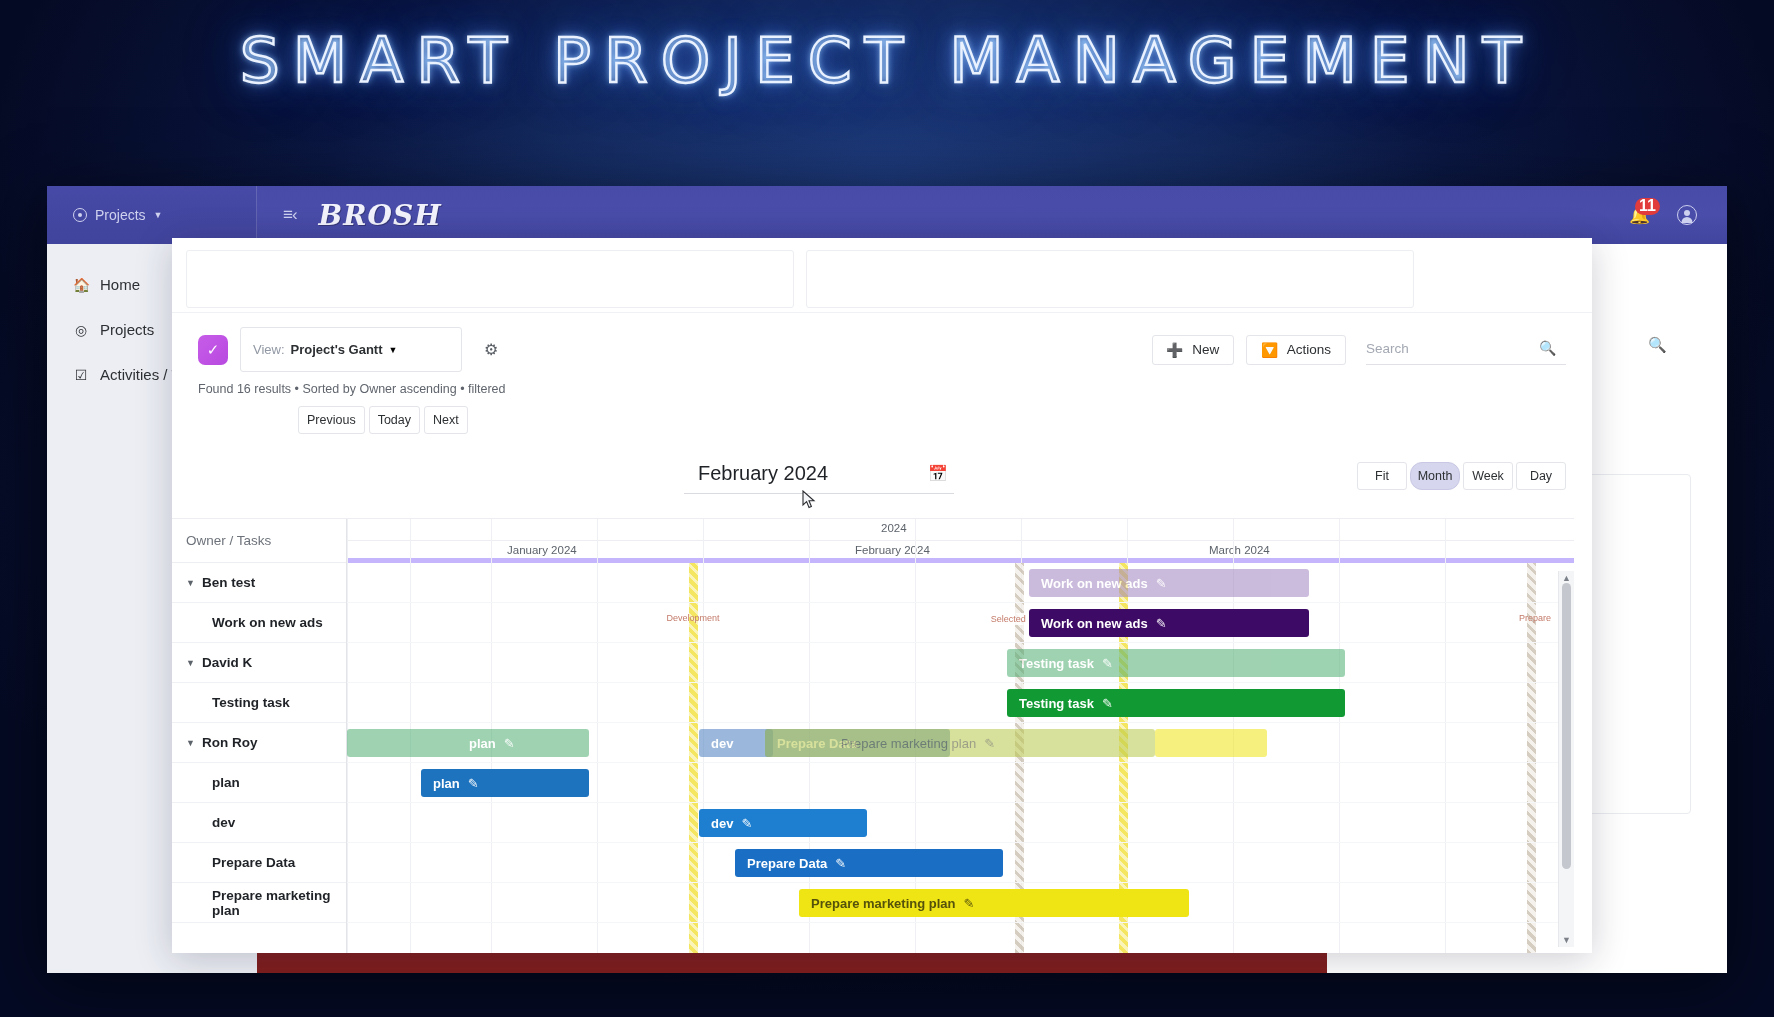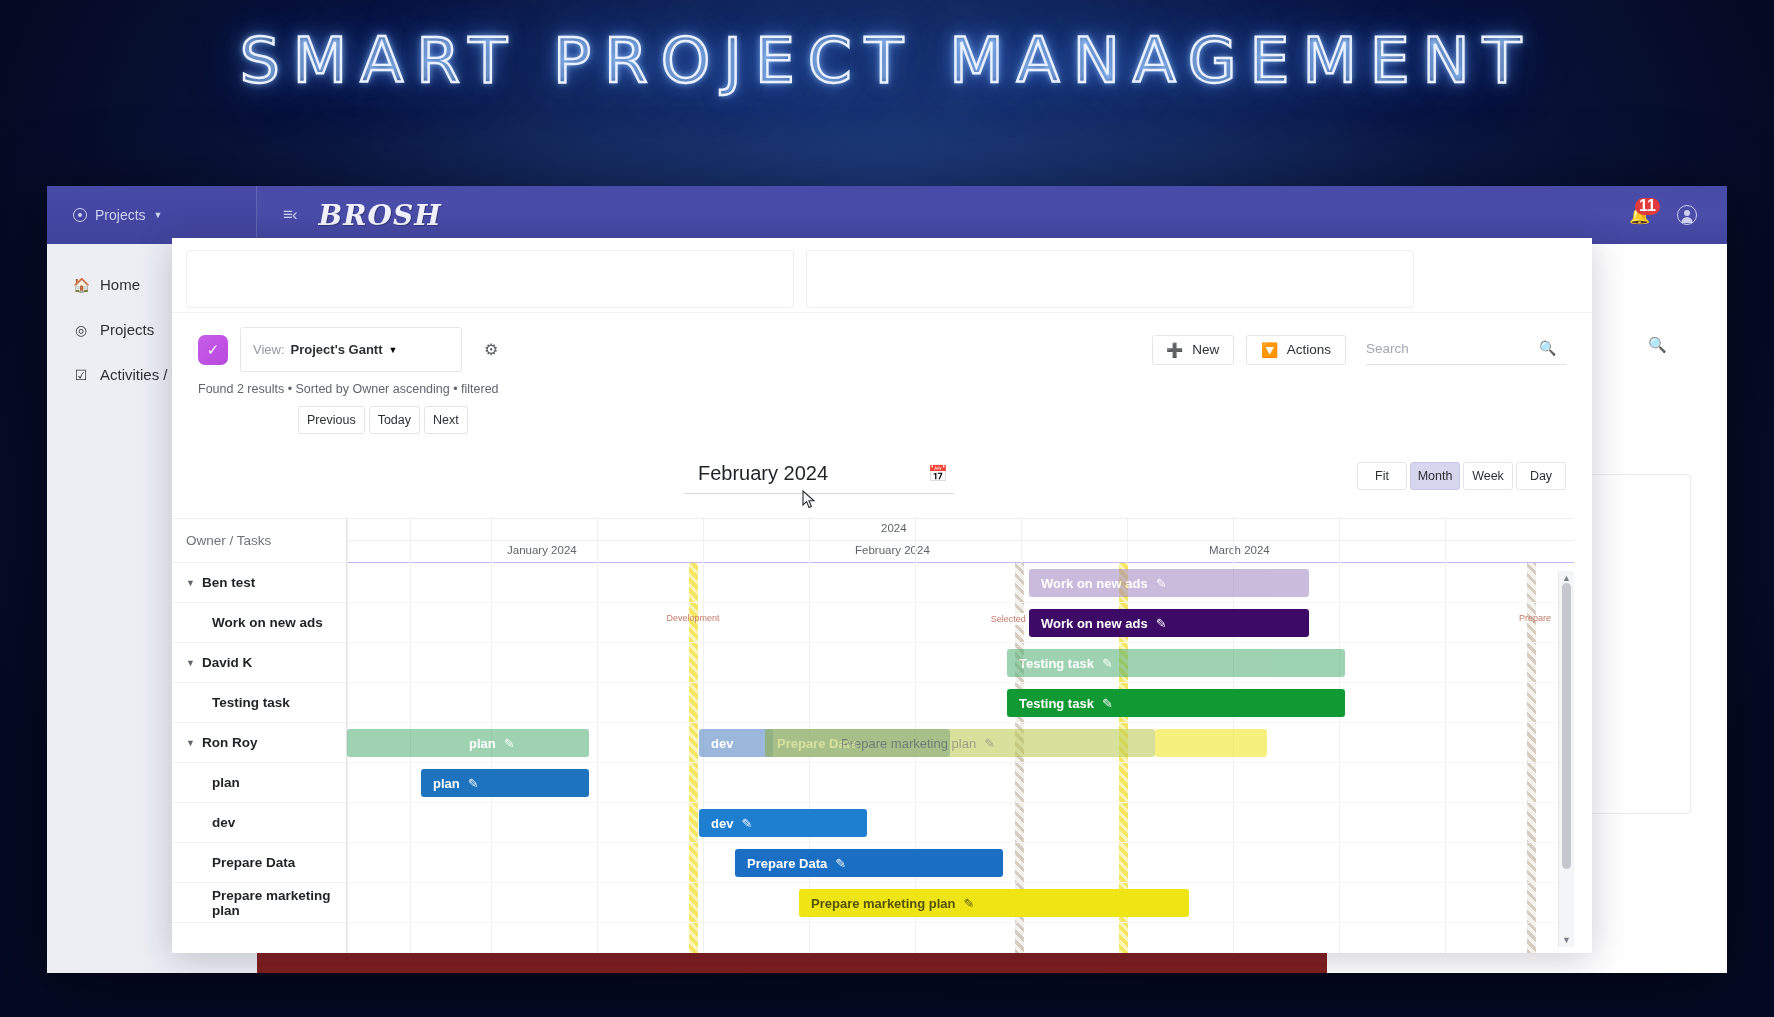--- a/index.html
+++ b/index.html
@@ -211,21 +211,21 @@
     pointer-events:none;
   }
   #zoom-group {
     position:absolute; right: 26px; top: 224px; display:flex;
   }
   .zoom-btn {
     height:28px;min-width:50px;border:1px solid #e3e5ea;background:#fff;border-radius:3px;
     font-size:12.5px;color:#2d3033;display:flex;align-items:center;justify-content:center;
     margin-left:3px;
   }
-  .zoom-btn.active { background:#d6d6ee; border-color:#c8c8e4; }
+  .zoom-btn.active { background:#d6d6ee; border-color:#c8c8e4;border-radius:12px; }
   
   #gantt {
     position:absolute; left:0; right:18px; top:280px; bottom:0;
     display:flex; border-top:1px solid #eceef1;
   }
   #gantt-left {
     width:175px; flex:none; border-right:1px solid #e2e4e8; background:#fff;
     position:relative; z-index:3;
   }
   .gl-head {
@@ -239,21 +239,21 @@
   .gl-row.owner { padding-left:14px; gap:7px; }
   .gl-row.task { padding-left:40px; }
   .gl-caret { font-size:9px; color:#5d636b; }
   #gantt-right { flex:1; position:relative; overflow:hidden; background:#fff; }
   #tl-year {
     height:22px; border-bottom:1px solid #eceef1; position:relative;padding-left:25px;
   }
   #tl-year .y {
     position:absolute; left:534px; top:3px; font-size:11.5px; color:#5d636b;
   }
-  #tl-months { height:22px; border-bottom:1px solid #c4b5fd; position:relative;text-align:right; }
+  #tl-months { height:22px; border-bottom:5px solid #c4b5fd; position:relative;text-align:right; }
   .tl-m { position:absolute; top:3px; font-size:11.5px; color:#5d636b; }
   .vline { position:absolute; top:0; bottom:0; width:1px; background:#eff0f3; }
   #rows { position:absolute; left:0; right:0; top:44px; bottom:0; }
   .g-row { height:40px; position:relative; border-bottom:1px solid #f5f6f8; }
   .bar {
     position:absolute; top:6px; height:28px; border-radius:3px;
     display:flex; align-items:center; gap:8px; padding:0 12px;
     color:#fff; font-size:13px; font-weight:700; white-space:nowrap; overflow:hidden;
   }
   .bar .ext { font-weight:400; font-size:13px; opacity:.95; }
@@ -365,21 +365,21 @@
       <div class="tb-btn">
         <span class="tb-ico">🔽</span>
         <span>Actions</span>
       </div>
       <div id="search-box">
         <input placeholder="Search" style="">
         <span style="color:#5b6067;font-size:14px;">🔍</span>
       </div>
     </div>
 
-    <div id="results-line">Found 2 results • Sorted by Owner ascending • filtered</div>
+    <div id="results-line">Found 16 results • Sorted by Owner ascending • filtered</div>
 
     <div id="navrow">
       <div class="nav-btn-group">
         <div class="nav-btn">Previous</div>
         <div class="nav-btn">Today</div>
         <div class="nav-btn">Next</div>
       </div>
     </div>
 
     <div id="date-field-wrap">

